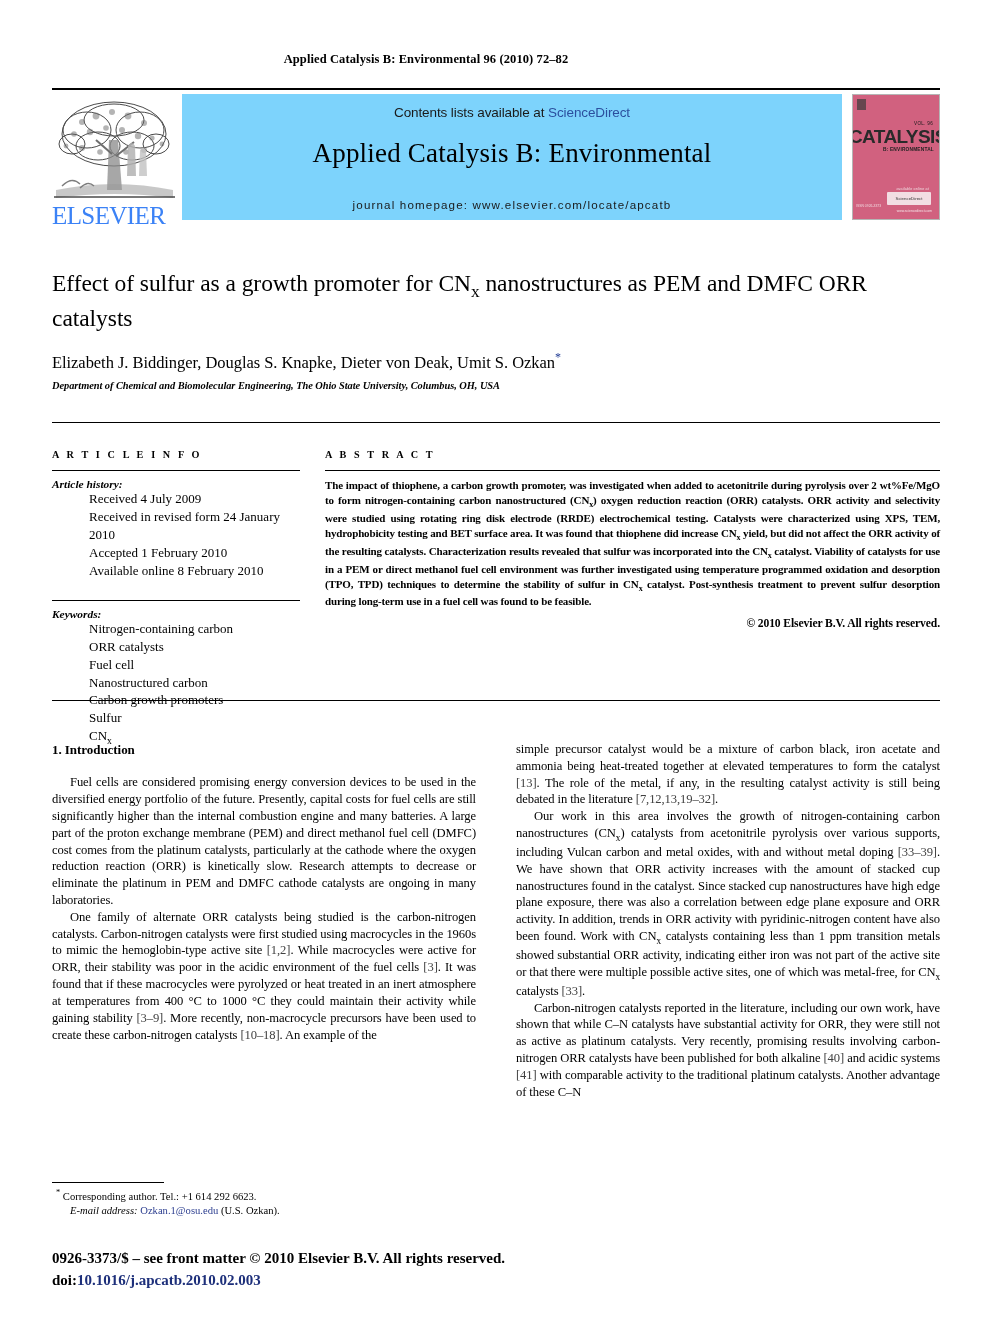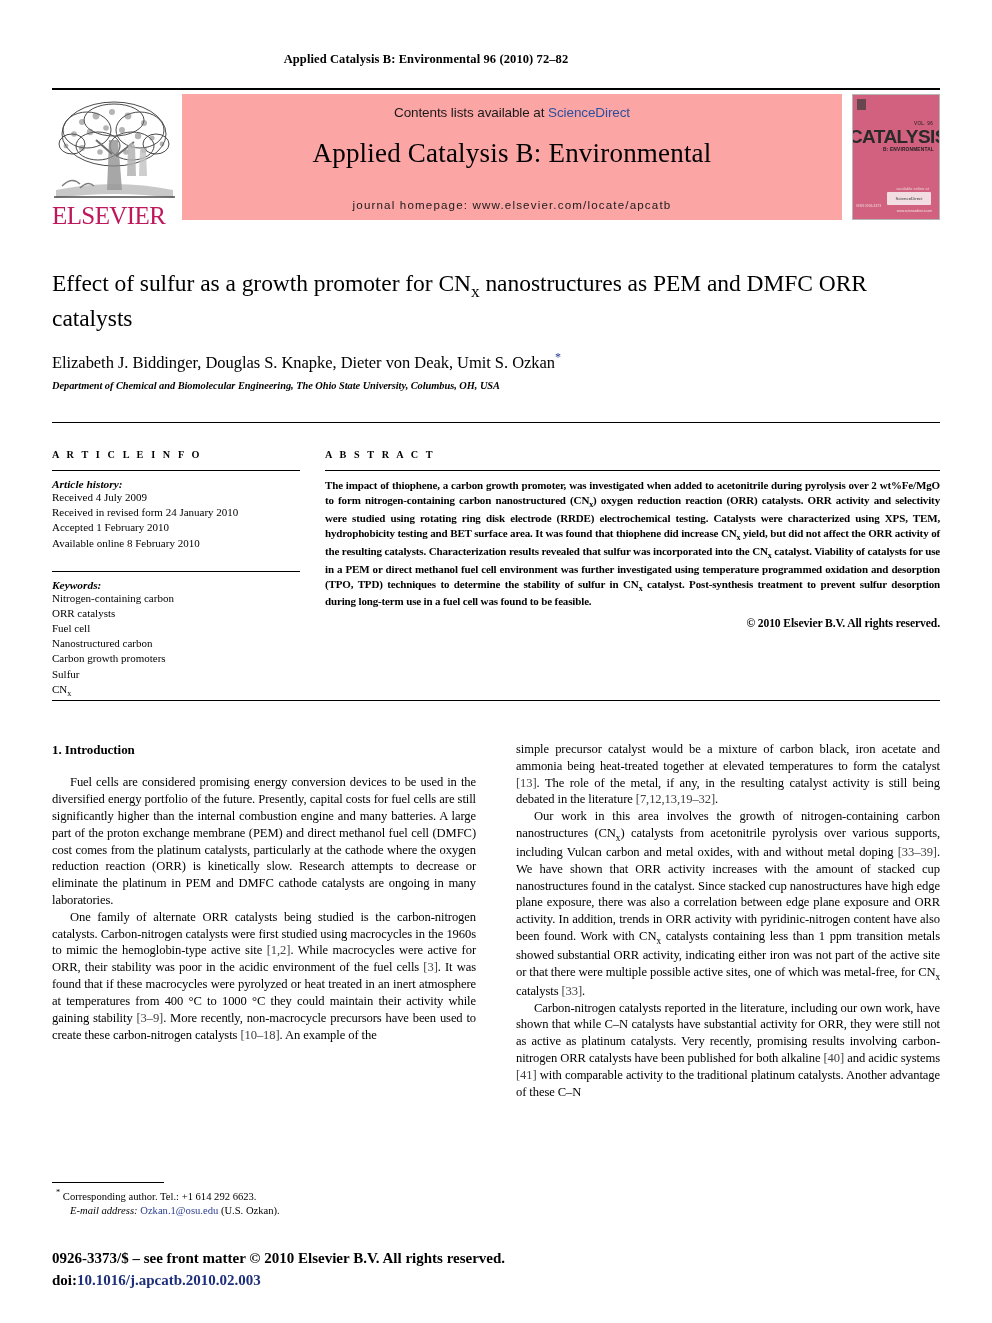--- a/index.html
+++ b/index.html
@@ -57,21 +57,21 @@
     top: 2px;
     width: 125px;
     height: 126px;
   }
   .journal-banner {
     position: absolute;
     left: 130px;
     top: 2px;
     width: 660px;
     height: 126px;
-    background: #fca5a5;
+    background: #7dd3fc;
   }
   .contents-line {
     position: absolute;
     top: 11px;
     left: 0;
     width: 660px;
     text-align: center;
     font-family: "Liberation Sans", sans-serif;
     font-size: 13.5px;
     color: #1a1a1a;
@@ -259,22 +259,23 @@
   .rule {
     border-top: 1.4px solid #000;
     margin: 0 0 7px 0;
   }
   .hist-title, .kw-title {
     font-style: italic;
     font-weight: bold;
     font-size: 11.4px;
   }
   .hist-list, .kw-list {
-    font-size: 11px;
+    font-size: 13px;
     line-height: 1.38;
+    margin-left: 37px;
   }
   .kw-block { margin-top: 20px; }
   .abstract-body {
     font-size: 11px;
     line-height: 1.4;
     text-align: justify;
     font-weight: bold;
     letter-spacing: -0.15px;
   }
   .abstract-copyright {
@@ -400,21 +401,21 @@
           <path d="M64 62 L82 48" stroke="#6e6e6e" stroke-width="2" fill="none"></path>
 
           <path d="M76 52 q4 -6 7 0 l1 30 h-9 z" fill="#b3b3b3" opacity="0.85"></path>
           <path d="M88 56 q3 -5 6 0 l1 26 h-8 z" fill="#c2c2c2" opacity="0.8"></path>
 
           <path d="M4 96 q58 -12 117 0 l0 8 q-58 -8 -117 0 z" fill="#9a9a9a" opacity="0.55"></path>
           <path d="M10 92 q10 -10 18 -2" stroke="#7d7d7d" stroke-width="1.4" fill="none"></path>
           <path d="M28 94 q8 -8 14 -2" stroke="#7d7d7d" stroke-width="1.4" fill="none"></path>
           <line x1="2" y1="103" x2="123" y2="103" stroke="#4a4a4a" stroke-width="1.6"></line>
         </svg>
-        <div style="margin-top:-22px;font-family:'Liberation Serif',serif;font-size:25px;letter-spacing:-0.6px;color:#be185d;">ELSEVIER</div>
+        <div style="margin-top:-22px;font-family:'Liberation Serif',serif;font-size:25px;letter-spacing:-0.6px;color:#3b82f6;">ELSEVIER</div>
       </div>
 
       <div class="journal-banner">
         <div class="contents-line">
           <span>Contents lists available at </span><span class="sd-link">ScienceDirect</span>
         </div>
         <div class="journal-title">Applied Catalysis B: Environmental</div>
         <div class="journal-home">journal homepage: www.elsevier.com/locate/apcatb</div>
       </div>
 

